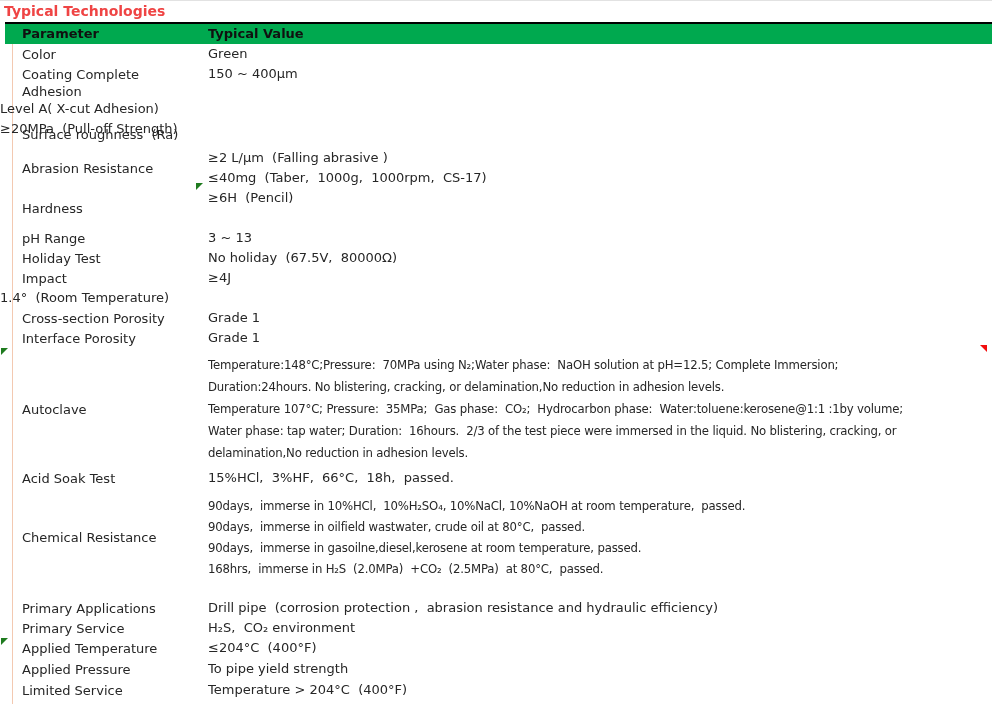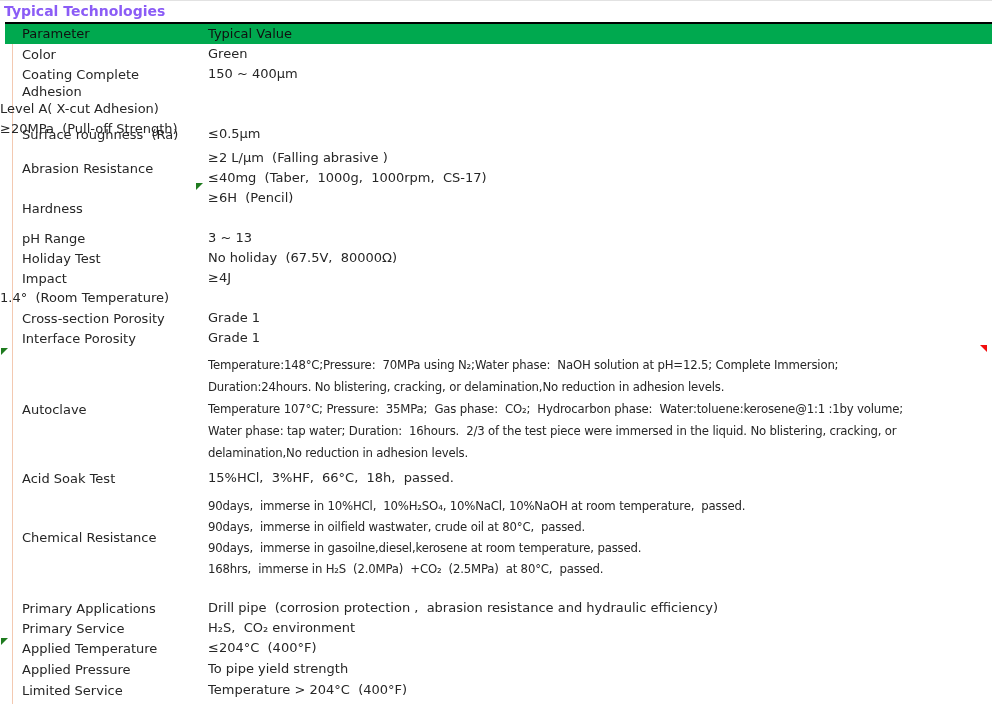--- a/index.html
+++ b/index.html
@@ -2,24 +2,24 @@
 <html style="--header-bg: #00A94F; --header-text: #101010; --text: #262626; --title-rule: #000000; --border-left: #F3C9B1; --flag-green: #1F7B1F; --arrow-red: #F20D0D;"><head>
 <meta charset="utf-8">
 <style>
   html,body{margin:0;padding:0;background:#fff;}
   .page{
     position:relative;width:992px;height:704px;background:#fff;overflow:hidden;
     font-family:"DejaVu Sans","Liberation Sans",sans-serif;
     font-size:13px;color:var(--text,#262626);
   }
   .top-rule{position:absolute;left:0;top:0;width:992px;height:1px;background:#e2e2e2;}
-  .title{position:absolute;left:4px;top:3px;font-size:14px;font-weight:bold;color:#8b5cf6;white-space:pre;}
+  .title{position:absolute;left:4px;top:3px;font-size:14px;font-weight:bold;color:#ef4444;white-space:pre;}
   .title-rule{position:absolute;left:5px;top:22px;width:987px;height:2px;background:var(--title-rule,#000);}
   .header-bar{position:absolute;left:5px;top:24px;width:987px;height:20px;background:var(--header-bg,#00A94F);}
-  .header-cell{position:absolute;top:0;height:38px;line-height:20px;font-weight:normal;color:var(--header-text,#111);white-space:pre;}
+  .header-cell{position:absolute;top:0;height:38px;line-height:20px;font-weight:bold;color:var(--header-text,#111);white-space:pre;}
   .hc-param{left:17px;}
   .hc-value{left:203px;}
   .left-border{position:absolute;left:12px;top:44px;width:1px;height:660px;background:var(--border-left,#F3C9B1);}
   .tbody{position:absolute;left:0;top:44px;width:992px;}
   .row{display:flex;box-sizing:border-box;height:20px;}
   .param{flex:none;box-sizing:border-box;width:208px;padding-left:22px;display:flex;align-items:center;white-space:pre;}
   .value{flex:1;min-width:0;}
   .line{white-space:pre;height:20px;line-height:20px;}
   .row[data-key="adhesion"]{height:40px;flex-direction:column;}
   .row[data-key="abrasion-resistance"]{height:44px;padding-top:4px;}
@@ -70,23 +70,20 @@
   </div>
       <div class="row" data-key="adhesion">
     <div class="param">Adhesion</div>
     <div class="value">
           <div class="line">Level A( X-cut Adhesion)</div>
           <div class="line">≥20MPa  (Pull-off Strength)</div>
         </div>
   </div>
       <div class="row" data-key="surface-roughness">
     <div class="param">Surface roughness  (Ra)</div>
-    <div class="value">
-          <div class="line">≤0.5μm</div>
-        </div>
   </div>
       <div class="row" data-key="abrasion-resistance">
     <div class="param">Abrasion Resistance</div>
     <div class="value">
           <div class="line">≥2 L/μm  (Falling abrasive )</div>
           <div class="line">≤40mg  (Taber,  1000g,  1000rpm,  CS-17)</div>
         </div>
   </div>
       <div class="row" data-key="hardness">
     <div class="param">Hardness</div>

